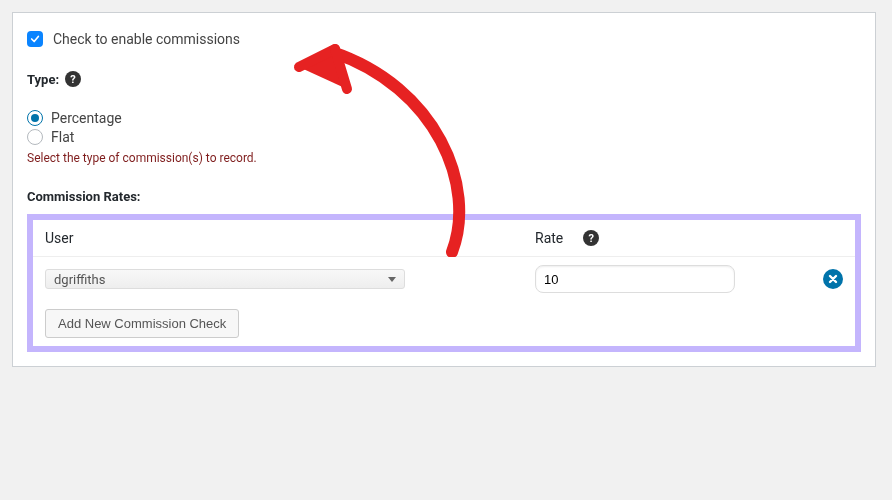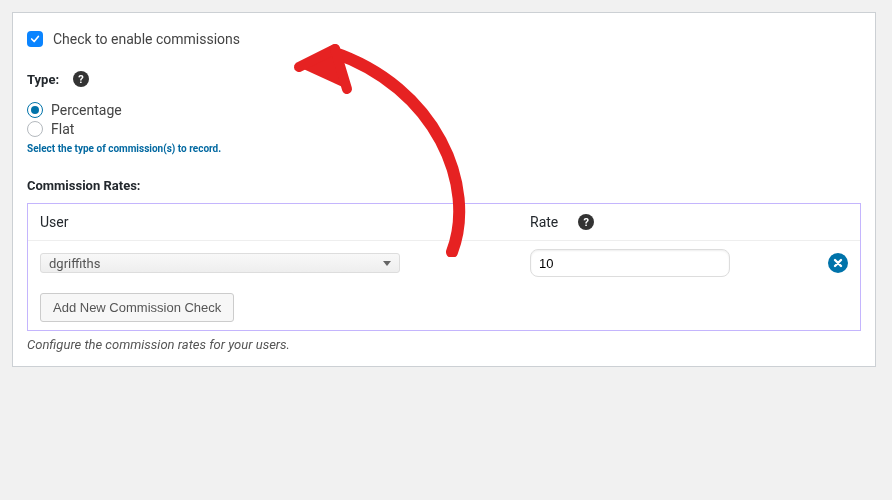--- a/index.html
+++ b/index.html
@@ -44,46 +44,46 @@
     width: 16px; height: 16px;
     background: #0a84ff;
     border-radius: 4px;
     display: flex; align-items: center; justify-content: center;
     flex-shrink: 0;
     cursor: pointer;
   }
   .chk svg { width: 10px; height: 10px; }
   .chk-label { font-size: 14px; color: #444; cursor: pointer; }
 
-  .type-label-row { display: flex; align-items: center; gap: 14px; margin-bottom: 15px; }
+  .type-label-row { display: flex; align-items: center; gap: 6px; margin-bottom: 23px; }
   .type-label-row b { font-size: 13px; font-weight: 700; }
   .help-icon {
     width: 16px; height: 16px; border-radius: 50%;
     background: #333; color: #fff;
     font-size: 11px; font-weight: 700;
     display: inline-flex; align-items: center; justify-content: center;
     cursor: help;
   }
   .radio-row { display: flex; align-items: center; gap: 8px; margin: 3px 0; }
   .radio {
     width: 16px; height: 16px;
     border: 1px solid #b4b9be;
     border-radius: 50%;
     background: #fff;
     display: inline-flex; align-items: center; justify-content: center;
     cursor: pointer;
   }
   .radio.checked { border-color: #0073aa; }
   .radio-dot { width: 8px; height: 8px; border-radius: 50%; background: #0073aa; }
   .radio-label { font-size: 14px; color: #444; cursor: pointer; }
-  .help-text { font-size: 10px; color: #0369a1; margin-top: 6px; font-weight: bold; }
+  .help-text { font-size: 12px; color: #7f1d1d; margin-top: 6px; }
 
   .rates-label { font-weight: 700; font-size: 13px; margin-top: 24px; margin-bottom: 10px; }
 
-  .rates-box { border: 1px solid #c4b5fd; }
+  .rates-box { border: 6px solid #c4b5fd; }
   .rates-header {
     display: flex;
     padding: 10px 12px;
     border-bottom: 1px solid #eee;
   }
   .col-user { flex: 0 0 490px; font-size: 14px; }
   .col-rate { flex: 1; font-size: 14px; display: flex; align-items: center; gap: 20px; }
 
   .rates-row {
     display: flex;
@@ -215,16 +215,15 @@
             </svg>
           </div>
         </div>
       </div>
 
       <div class="add-btn-row">
         <button class="add-btn">Add New Commission Check</button>
       </div>
     </div>
 
-    <div class="footer-help">Configure the commission rates for your users.</div>
 
   </div>
 </div>
 
 </body></html>

